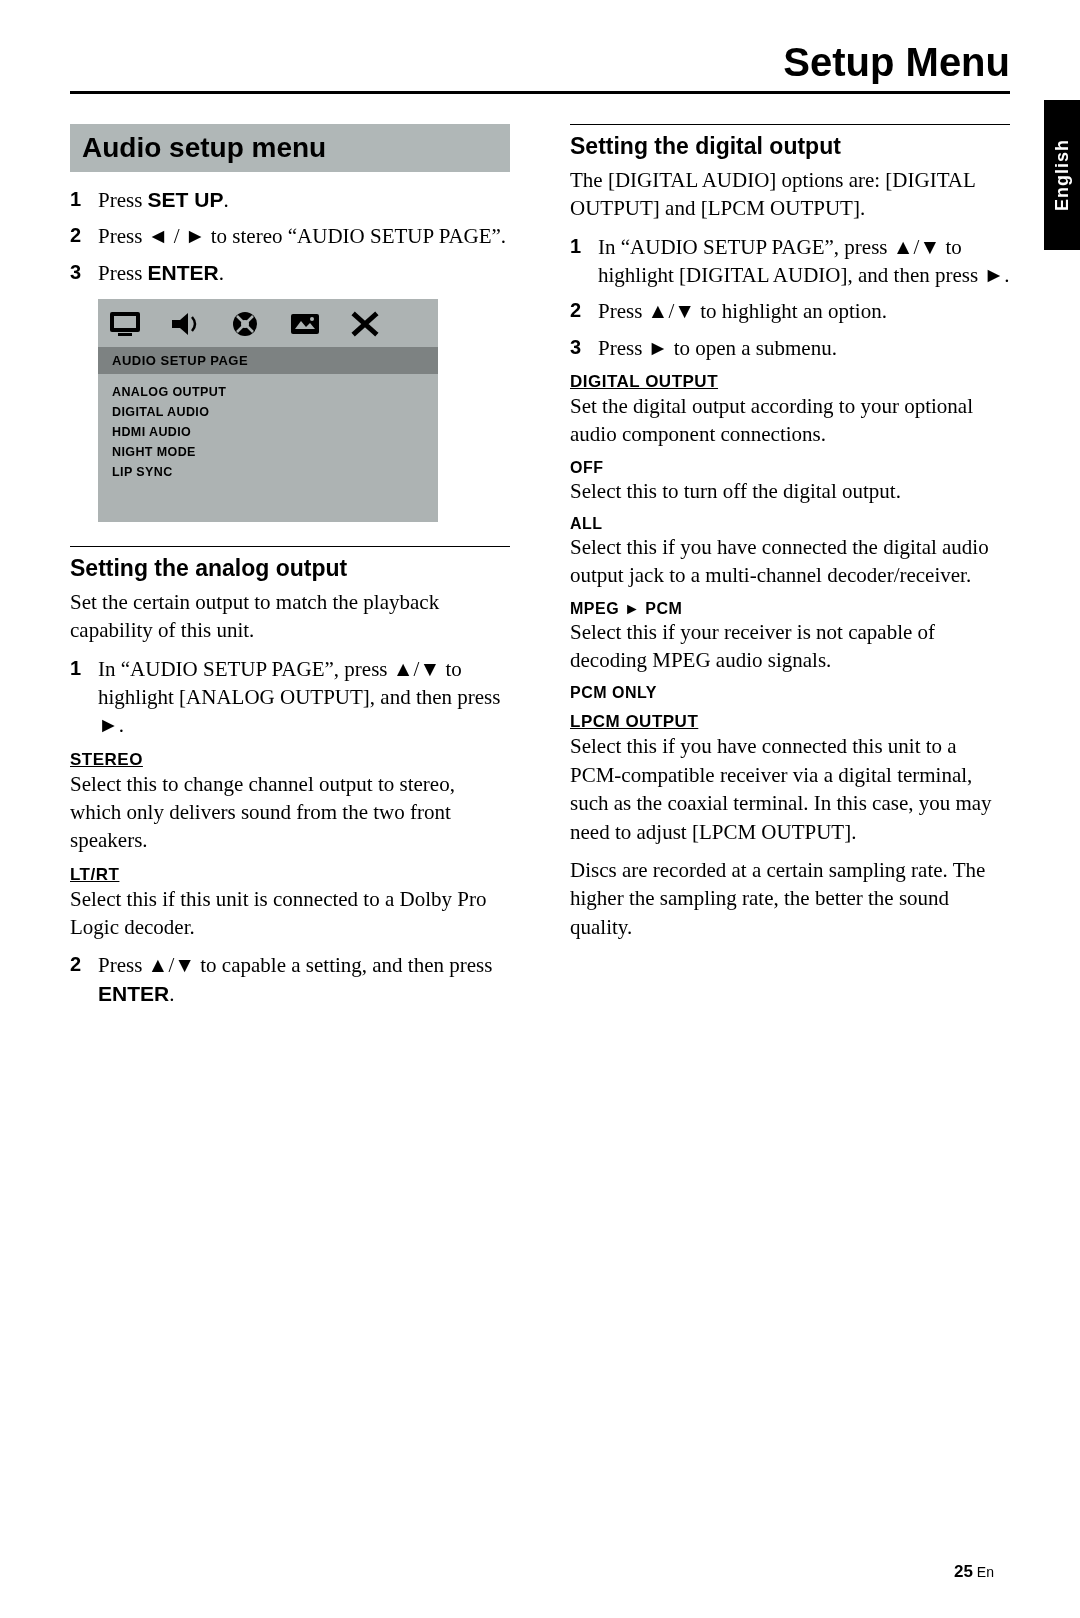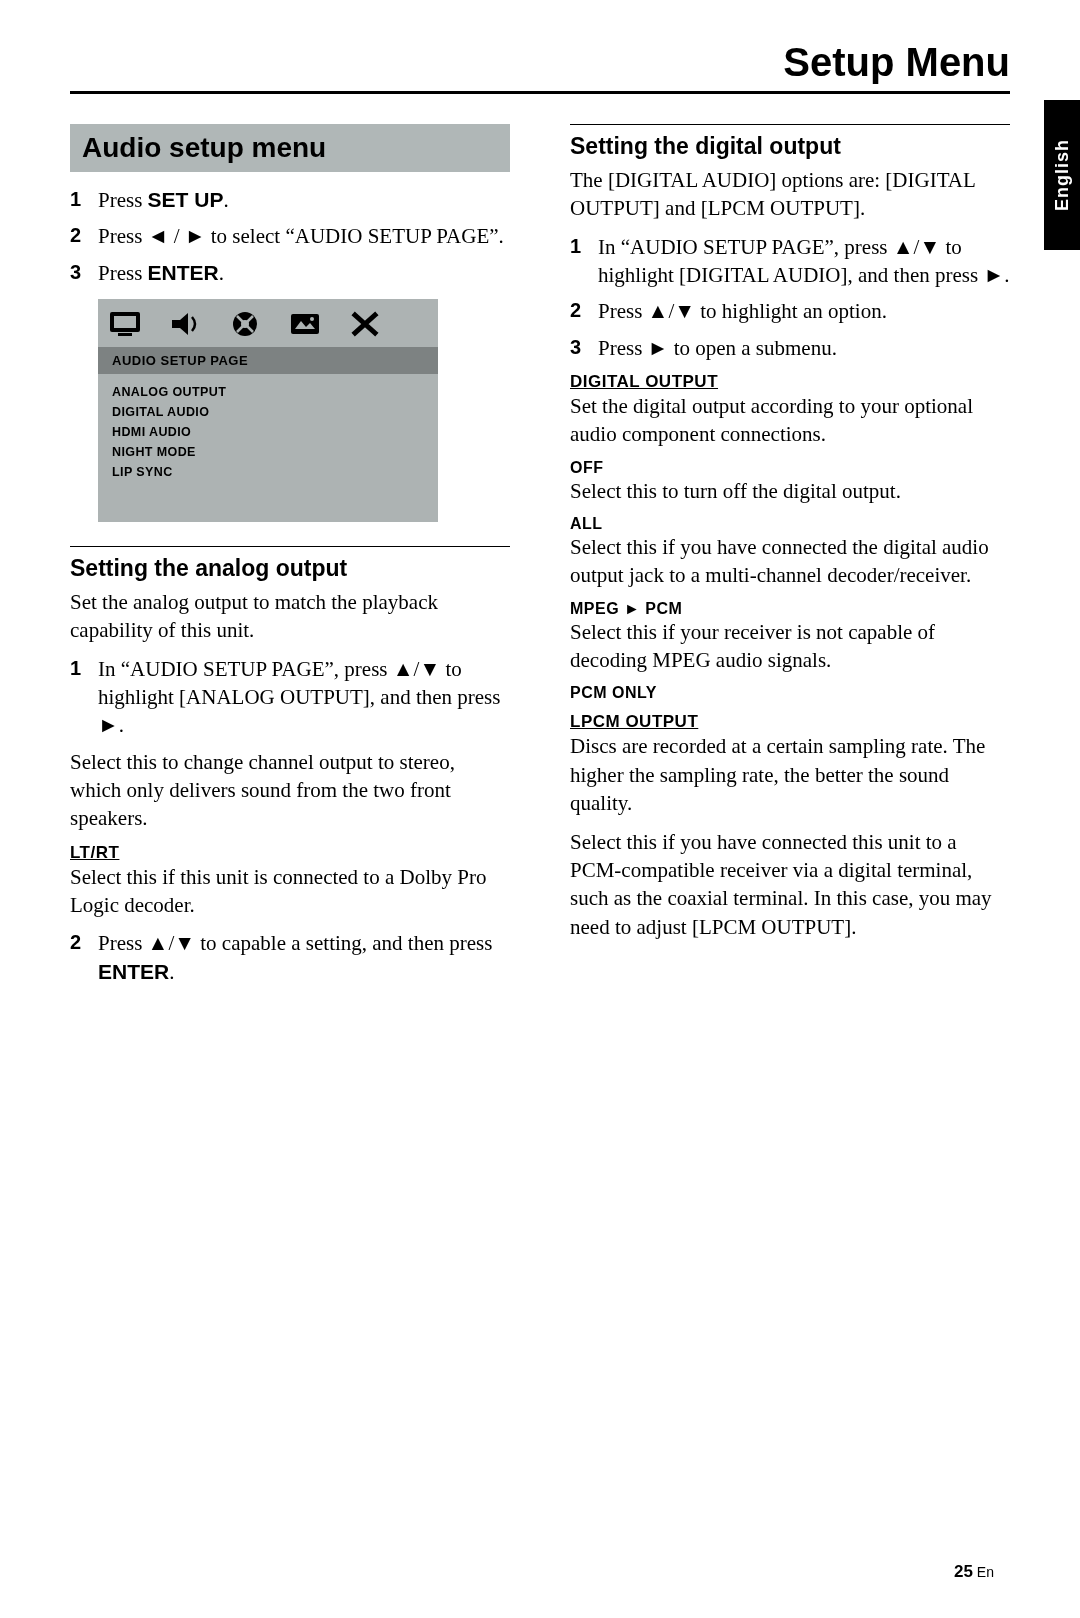--- a/index.html
+++ b/index.html
@@ -45,21 +45,21 @@
       <span>English</span>
     </div>
 
   <div class="columns">
 
     <div class="col">
       <div class="section-title-bar">Audio setup menu</div>
 
       <ol class="steps">
         <li><span>Press </span><span class="sans-b">SET UP</span><span>.</span></li>
-        <li><span>Press </span><span class="arrow">◄</span><span> / </span><span class="arrow">►</span><span> to select “AUDIO SETUP PAGE”.</span></li>
+        <li><span>Press </span><span class="arrow">◄</span><span> / </span><span class="arrow">►</span><span> to stereo “AUDIO SETUP PAGE”.</span></li>
         <li><span>Press </span><span class="sans-b">ENTER</span><span>.</span></li>
       </ol>
 
       <div class="osd">
         <div class="osd-icons">
           <svg viewBox="0 0 34 30">
               <rect x="2" y="3" width="30" height="20" rx="2" fill="#000"></rect>
               <rect x="6" y="7" width="22" height="12" fill="#adb3b3"></rect>
               <rect x="10" y="24" width="14" height="3" fill="#000"></rect>
             </svg>
@@ -86,26 +86,27 @@
           <div>ANALOG OUTPUT</div>
           <div>DIGITAL AUDIO</div>
           <div>HDMI AUDIO</div>
           <div>NIGHT MODE</div>
           <div>LIP SYNC</div>
         </div>
       </div>
 
       <hr class="hr">
       <div class="subhead">Setting the analog output</div>
-      <div class="body">Set the analog output to match the playback capability of this unit.</div>
+      <div class="body">Set the certain output to match the playback capability of this unit.</div>
 
       <ol class="steps">
         <li><span>In “AUDIO SETUP PAGE”, press </span><span class="arrow">▲</span><span>/</span><span class="arrow">▼</span><span> to highlight [ANALOG OUTPUT], and then press </span><span class="arrow">►</span><span>.</span></li>
       </ol>
 
+      <div class="opt-head">STEREO</div>
       <div class="body">Select this to change channel output to stereo, which only delivers sound from the two front speakers.</div>
 
       <div class="opt-head">LT/RT</div>
       <div class="body">Select this if this unit is connected to a Dolby Pro Logic decoder.</div>
 
       <ol class="steps" start="2" style="counter-reset: step 1">
         <li><span>Press </span><span class="arrow">▲</span><span>/</span><span class="arrow">▼</span><span> to capable a setting, and then press </span><span class="sans-b">ENTER</span><span>.</span></li>
       </ol>
     </div>
 
@@ -128,20 +129,20 @@
 
       <div class="opt-sub">ALL</div>
       <div class="body">Select this if you have connected the digital audio output jack to a multi-channel decoder/receiver.</div>
 
       <div class="opt-sub"><span>MPEG </span><span class="arrow">►</span><span> PCM</span></div>
       <div class="body">Select this if your receiver is not capable of decoding MPEG audio signals.</div>
 
       <div class="opt-sub">PCM ONLY</div>
 
       <div class="opt-head">LPCM OUTPUT</div>
+      <div class="body">Select this if you have connected this unit to a PCM-compatible receiver via a digital terminal, such as the coaxial terminal. In this case, you may need to adjust [LPCM OUTPUT].</div>
       <div class="body">Discs are recorded at a certain sampling rate. The higher the sampling rate, the better the sound quality.</div>
-      <div class="body">Select this if you have connected this unit to a PCM-compatible receiver via a digital terminal, such as the coaxial terminal. In this case, you may need to adjust [LPCM OUTPUT].</div>
     </div>
 
   </div>
 
   <div class="footer"><span class="pn">25</span><span> En</span></div>
 </div>
 
 </body></html>

